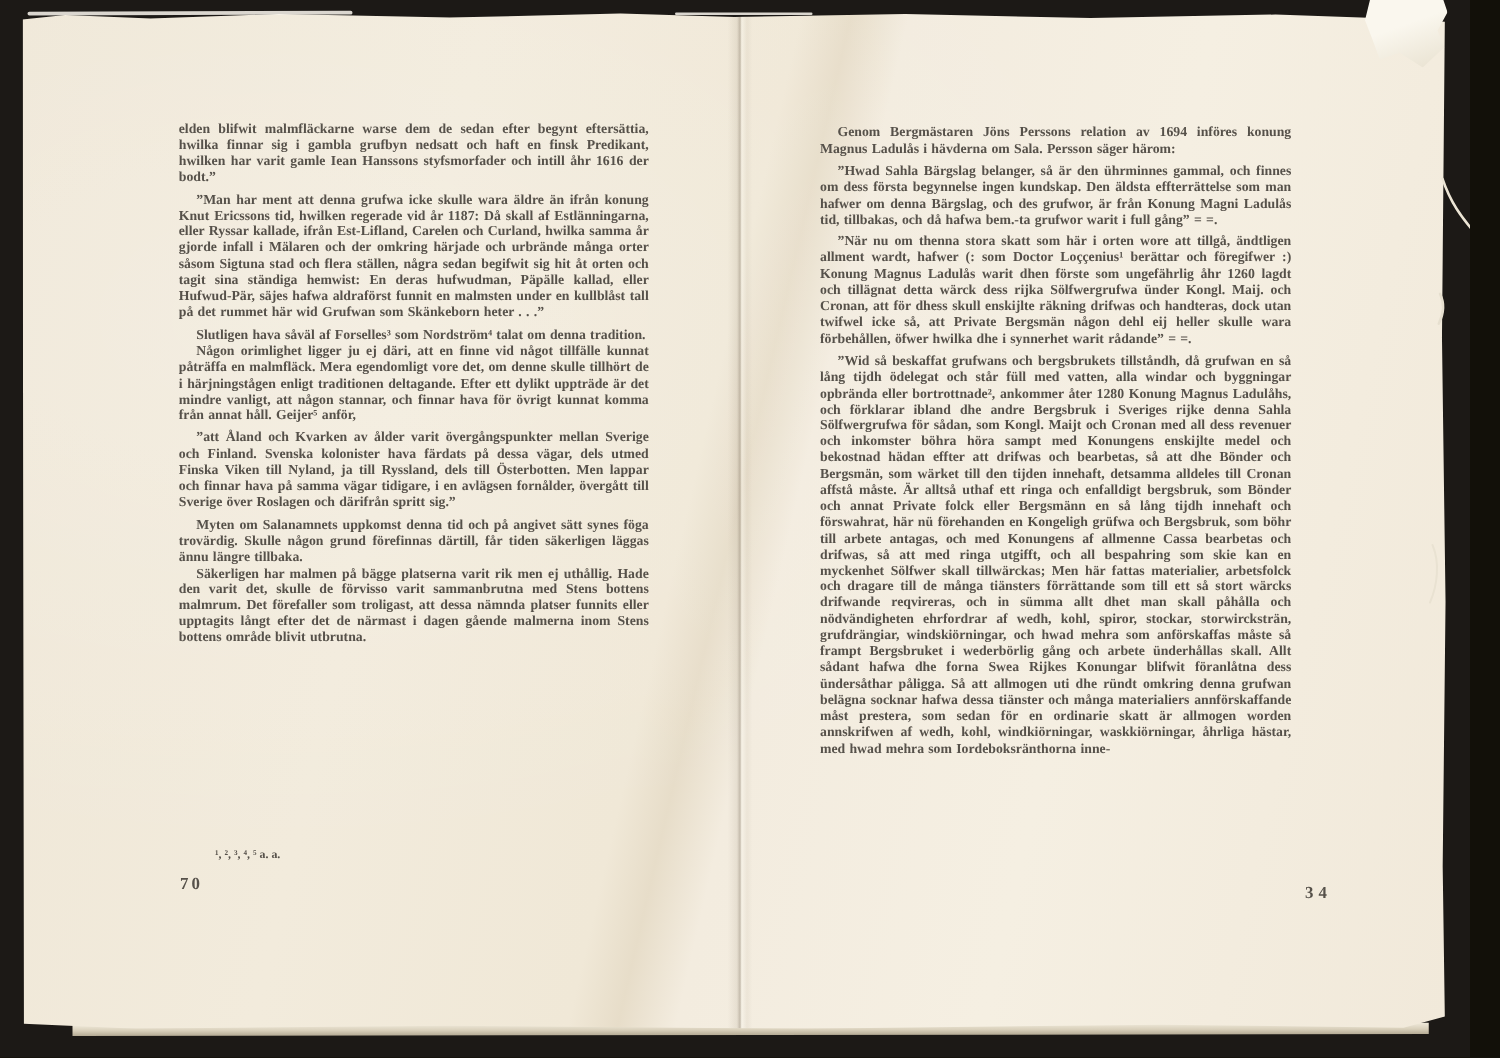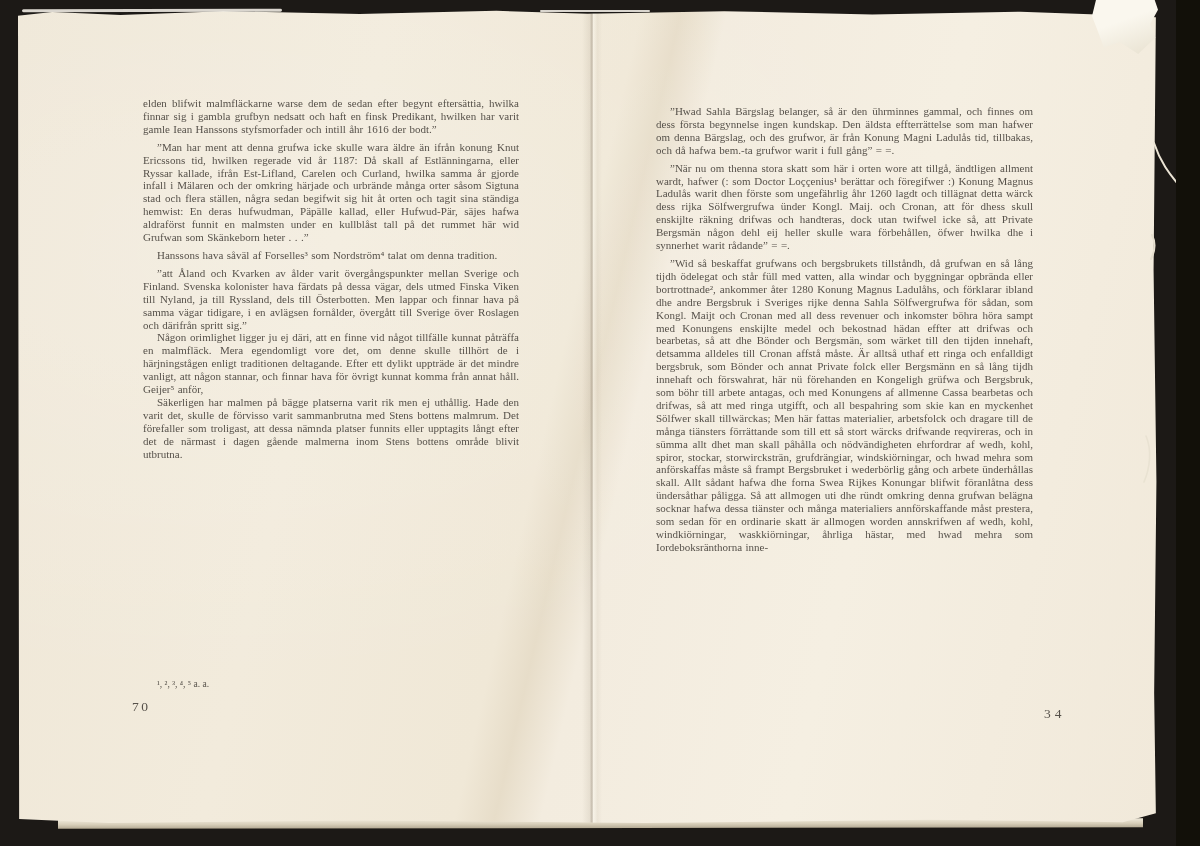--- a/index.html
+++ b/index.html
@@ -1,20 +1,21 @@
 <!DOCTYPE html>
 <html><head>
 <meta charset="utf-8">
 <style>
   * { margin:0; padding:0; box-sizing:border-box; }
   html,body { background:#121009; }
   .stage {
     position:relative; width:1176px; height:846px; overflow:hidden;
     background:var(--bg,#1c1916);
     font-family:"Liberation Serif", serif;
+    font-weight:bold;
   }
   .under-sheet {
     position:absolute; left:58px; top:819px; width:1085px; height:9px;
     background:linear-gradient(#f0eadb 0%, #d8cfba 55%, #b5ab95 100%);
     transform:rotate(-0.08deg); z-index:1;
   }
   .sheet {
     position:absolute; left:18px; top:10px; width:1139px; height:813px; z-index:2;
     background:
       radial-gradient(ellipse at 18% 30%, rgba(255,255,255,0.18) 0%, rgba(255,255,255,0) 55%),
@@ -62,33 +63,35 @@
   <div class="sheet">
     <div class="gutter"></div>
   </div>
 
   <div class="deckle" style="left:22px; top:9px; width:260px; height:3px; transform:rotate(-0.15deg);"></div>
   <div class="deckle" style="left:540px; top:10px; width:110px; height:2px;"></div>
 
   <div class="text-col" style="left:143px; top:97px; width:376px;">
       <p class="para">elden blifwit malmfläckarne warse dem de sedan efter begynt eftersättia, hwilka finnar sig i gambla grufbyn nedsatt och haft en finsk Predikant, hwilken har varit gamle Iean Hanssons styfsmorfader och intill åhr 1616 der bodt.”</p>
       <p class="para indent gap">”Man har ment att denna grufwa icke skulle wara äldre än ifrån konung Knut Ericssons tid, hwilken regerade vid år 1187: Då skall af Estlänningarna, eller Ryssar kallade, ifrån Est-Lifland, Carelen och Curland, hwilka samma år gjorde infall i Mälaren och der omkring härjade och urbrände många orter såsom Sigtuna stad och flera ställen, några sedan begifwit sig hit åt orten och tagit sina ständiga hemwist: En deras hufwudman, Päpälle kallad, eller Hufwud-Pär, säjes hafwa aldraförst funnit en malmsten under en kullblåst tall på det rummet här wid Grufwan som Skänkeborn heter . . .”</p>
-      <p class="para indent gap">Hanssons hava såväl af Forselles³ som Nordström⁴ talat om denna tradition.</p>
+      <p class="para indent gap">Slutligen hava såväl af Forselles³ som Nordström⁴ talat om denna tradition.</p>
+      <p class="para indent">Någon orimlighet ligger ju ej däri, att en finne vid något tillfälle kunnat påträffa en malmfläck. Mera egendomligt vore det, om denne skulle tillhört de i härjningstågen enligt traditionen deltagande. Efter ett dylikt uppträde är det mindre vanligt, att någon stannar, och finnar hava för övrigt kunnat komma från annat håll. Geijer⁵ anför,</p>
       <p class="para indent gap">”att Åland och Kvarken av ålder varit övergångspunkter mellan Sverige och Finland. Svenska kolonister hava färdats på dessa vägar, dels utmed Finska Viken till Nyland, ja till Ryssland, dels till Österbotten. Men lappar och finnar hava på samma vägar tidigare, i en avlägsen fornålder, övergått till Sverige över Roslagen och därifrån spritt sig.”</p>
-      <p class="para indent">Någon orimlighet ligger ju ej däri, att en finne vid något tillfälle kunnat påträffa en malmfläck. Mera egendomligt vore det, om denne skulle tillhört de i härjningstågen enligt traditionen deltagande. Efter ett dylikt uppträde är det mindre vanligt, att någon stannar, och finnar hava för övrigt kunnat komma från annat håll. Geijer⁵ anför,</p>
+      <p class="para indent gap">Myten om Salanamnets uppkomst denna tid och på angivet sätt synes föga trovärdig. Skulle någon grund förefinnas därtill, får tiden säkerligen läggas ännu längre tillbaka.</p>
       <p class="para indent">Säkerligen har malmen på bägge platserna varit rik men ej uthållig. Hade den varit det, skulle de förvisso varit sammanbrutna med Stens bottens malmrum. Det förefaller som troligast, att dessa nämnda platser funnits eller upptagits långt efter det de närmast i dagen gående malmerna inom Stens bottens område blivit utbrutna.</p>
     </div>
 
-  <div class="footnote" style="left:157px; top:678px; width:360px;">
+  <div class="footnote" style="left:172px; top:678px; width:360px;">
       <p class="para">¹, ², ³, ⁴, ⁵ a. a.</p>
     </div>
 
-  <div class="page-num" style="left:132px; top:699px;">70</div>
+  <div class="page-num" style="left:144px; top:699px;">70</div>
 
   <div class="text-col" style="left:656px; top:100px; width:377px;">
+      <p class="para indent">Genom Bergmästaren Jöns Perssons relation av 1694 införes konung Magnus Ladulås i hävderna om Sala. Persson säger härom:</p>
       <p class="para indent gap">”Hwad Sahla Bärgslag belanger, så är den ührminnes gammal, och finnes om dess första begynnelse ingen kundskap. Den äldsta effterrättelse som man hafwer om denna Bärgslag, och des grufwor, är från Konung Magni Ladulås tid, tillbakas, och då hafwa bem.-ta grufwor warit i full gång” = =.</p>
       <p class="para indent gap">”När nu om thenna stora skatt som här i orten wore att tillgå, ändtligen allment wardt, hafwer (: som Doctor Loççenius¹ berättar och föregifwer :) Konung Magnus Ladulås warit dhen förste som ungefährlig åhr 1260 lagdt och tillägnat detta wärck dess rijka Sölfwergrufwa ünder Kongl. Maij. och Cronan, att för dhess skull enskijlte räkning drifwas och handteras, dock utan twifwel icke så, att Private Bergsmän någon dehl eij heller skulle wara förbehållen, öfwer hwilka dhe i synnerhet warit rådande” = =.</p>
       <p class="para indent gap">”Wid så beskaffat grufwans och bergsbrukets tillståndh, då grufwan en så lång tijdh ödelegat och står füll med vatten, alla windar och byggningar opbrända eller bortrottnade², ankommer åter 1280 Konung Magnus Ladulåhs, och förklarar ibland dhe andre Bergsbruk i Sveriges rijke denna Sahla Sölfwergrufwa för sådan, som Kongl. Maijt och Cronan med all dess revenuer och inkomster böhra höra sampt med Konungens enskijlte medel och bekostnad hädan effter att drifwas och bearbetas, så att dhe Bönder och Bergsmän, som wärket till den tijden innehaft, detsamma alldeles till Cronan affstå måste. Är alltså uthaf ett ringa och enfalldigt bergsbruk, som Bönder och annat Private folck eller Bergsmänn en så lång tijdh innehaft och förswahrat, här nü förehanden en Kongeligh grüfwa och Bergsbruk, som böhr till arbete antagas, och med Konungens af allmenne Cassa bearbetas och drifwas, så att med ringa utgifft, och all bespahring som skie kan en myckenhet Sölfwer skall tillwärckas; Men här fattas materialier, arbetsfolck och dragare till de många tiänsters förrättande som till ett så stort wärcks drifwande reqvireras, och in sümma allt dhet man skall påhålla och nödvändigheten ehrfordrar af wedh, kohl, spiror, stockar, storwircksträn, grufdrängiar, windskiörningar, och hwad mehra som anförskaffas måste så frampt Bergsbruket i wederbörlig gång och arbete ünderhållas skall. Allt sådant hafwa dhe forna Swea Rijkes Konungar blifwit föranlåtna dess ündersåthar påligga. Så att allmogen uti dhe ründt omkring denna grufwan belägna socknar hafwa dessa tiänster och många materialiers annförskaffande måst prestera, som sedan för en ordinarie skatt är allmogen worden annskrifwen af wedh, kohl, windkiörningar, waskkiörningar, åhrliga hästar, med hwad mehra som Iordeboksränthorna inne-</p>
     </div>
 
   <div class="footnote" style="left:656px; top:664px; width:380px;">
     </div>
 
   <div class="page-num right" style="left:1044px; top:706px;">34</div>
 

